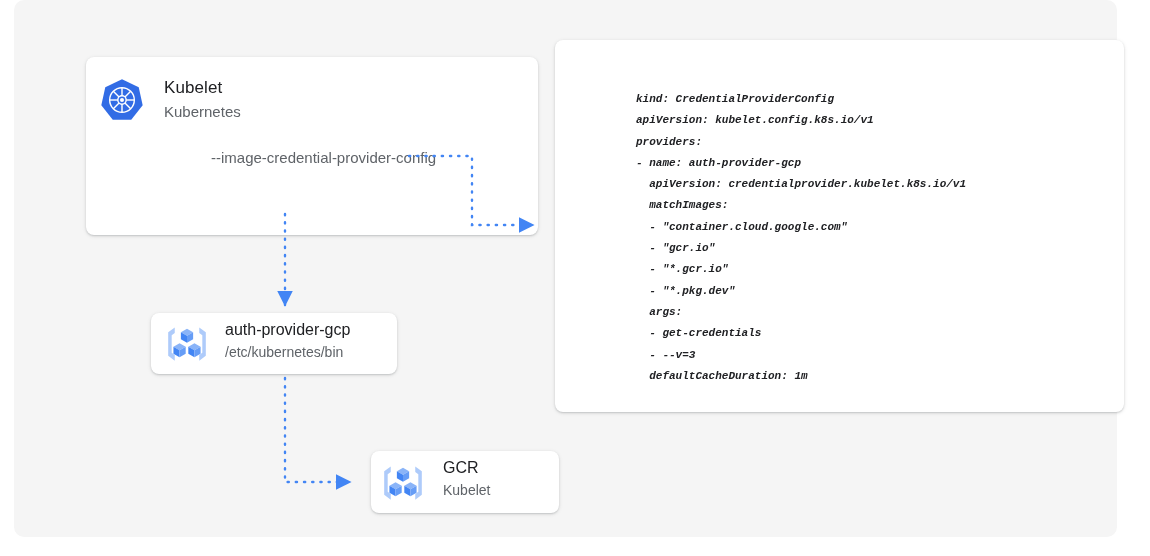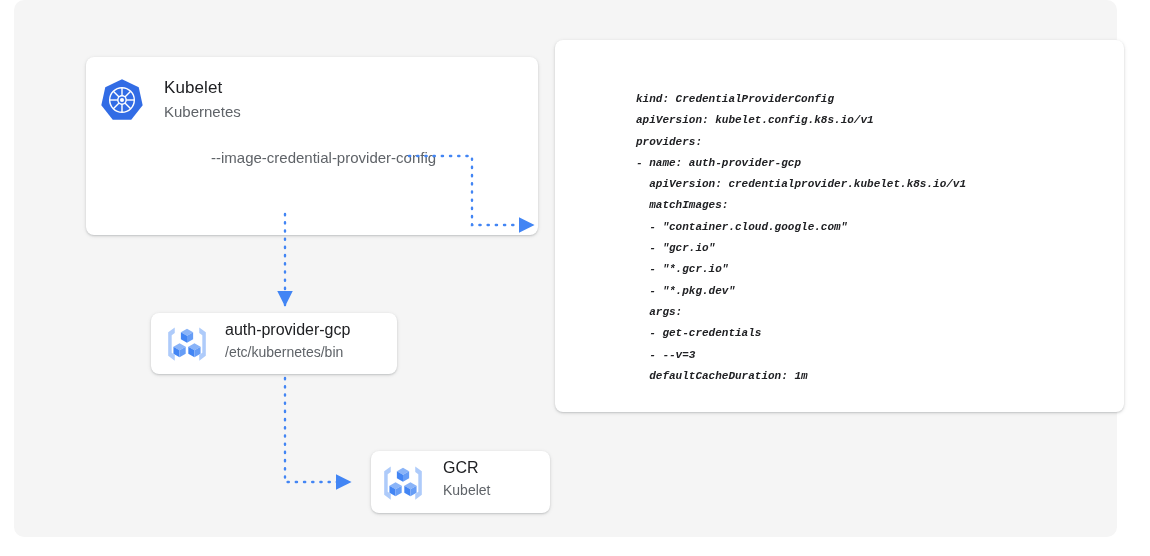--- a/index.html
+++ b/index.html
@@ -102,20 +102,21 @@
     font-size: 14px;
     color: #5f6368;
   }
 
   
   #gcr-card {
     left: 357px;
     top: 451px;
     width: 179px;
     height: 62px;
+    padding-left: 9px;
   }
   #gcr-icon {
     position: absolute;
     left: 10px;
     top: 11px;
     width: 44px;
     height: 42px;
   }
   #gcr-title {
     position: absolute;

